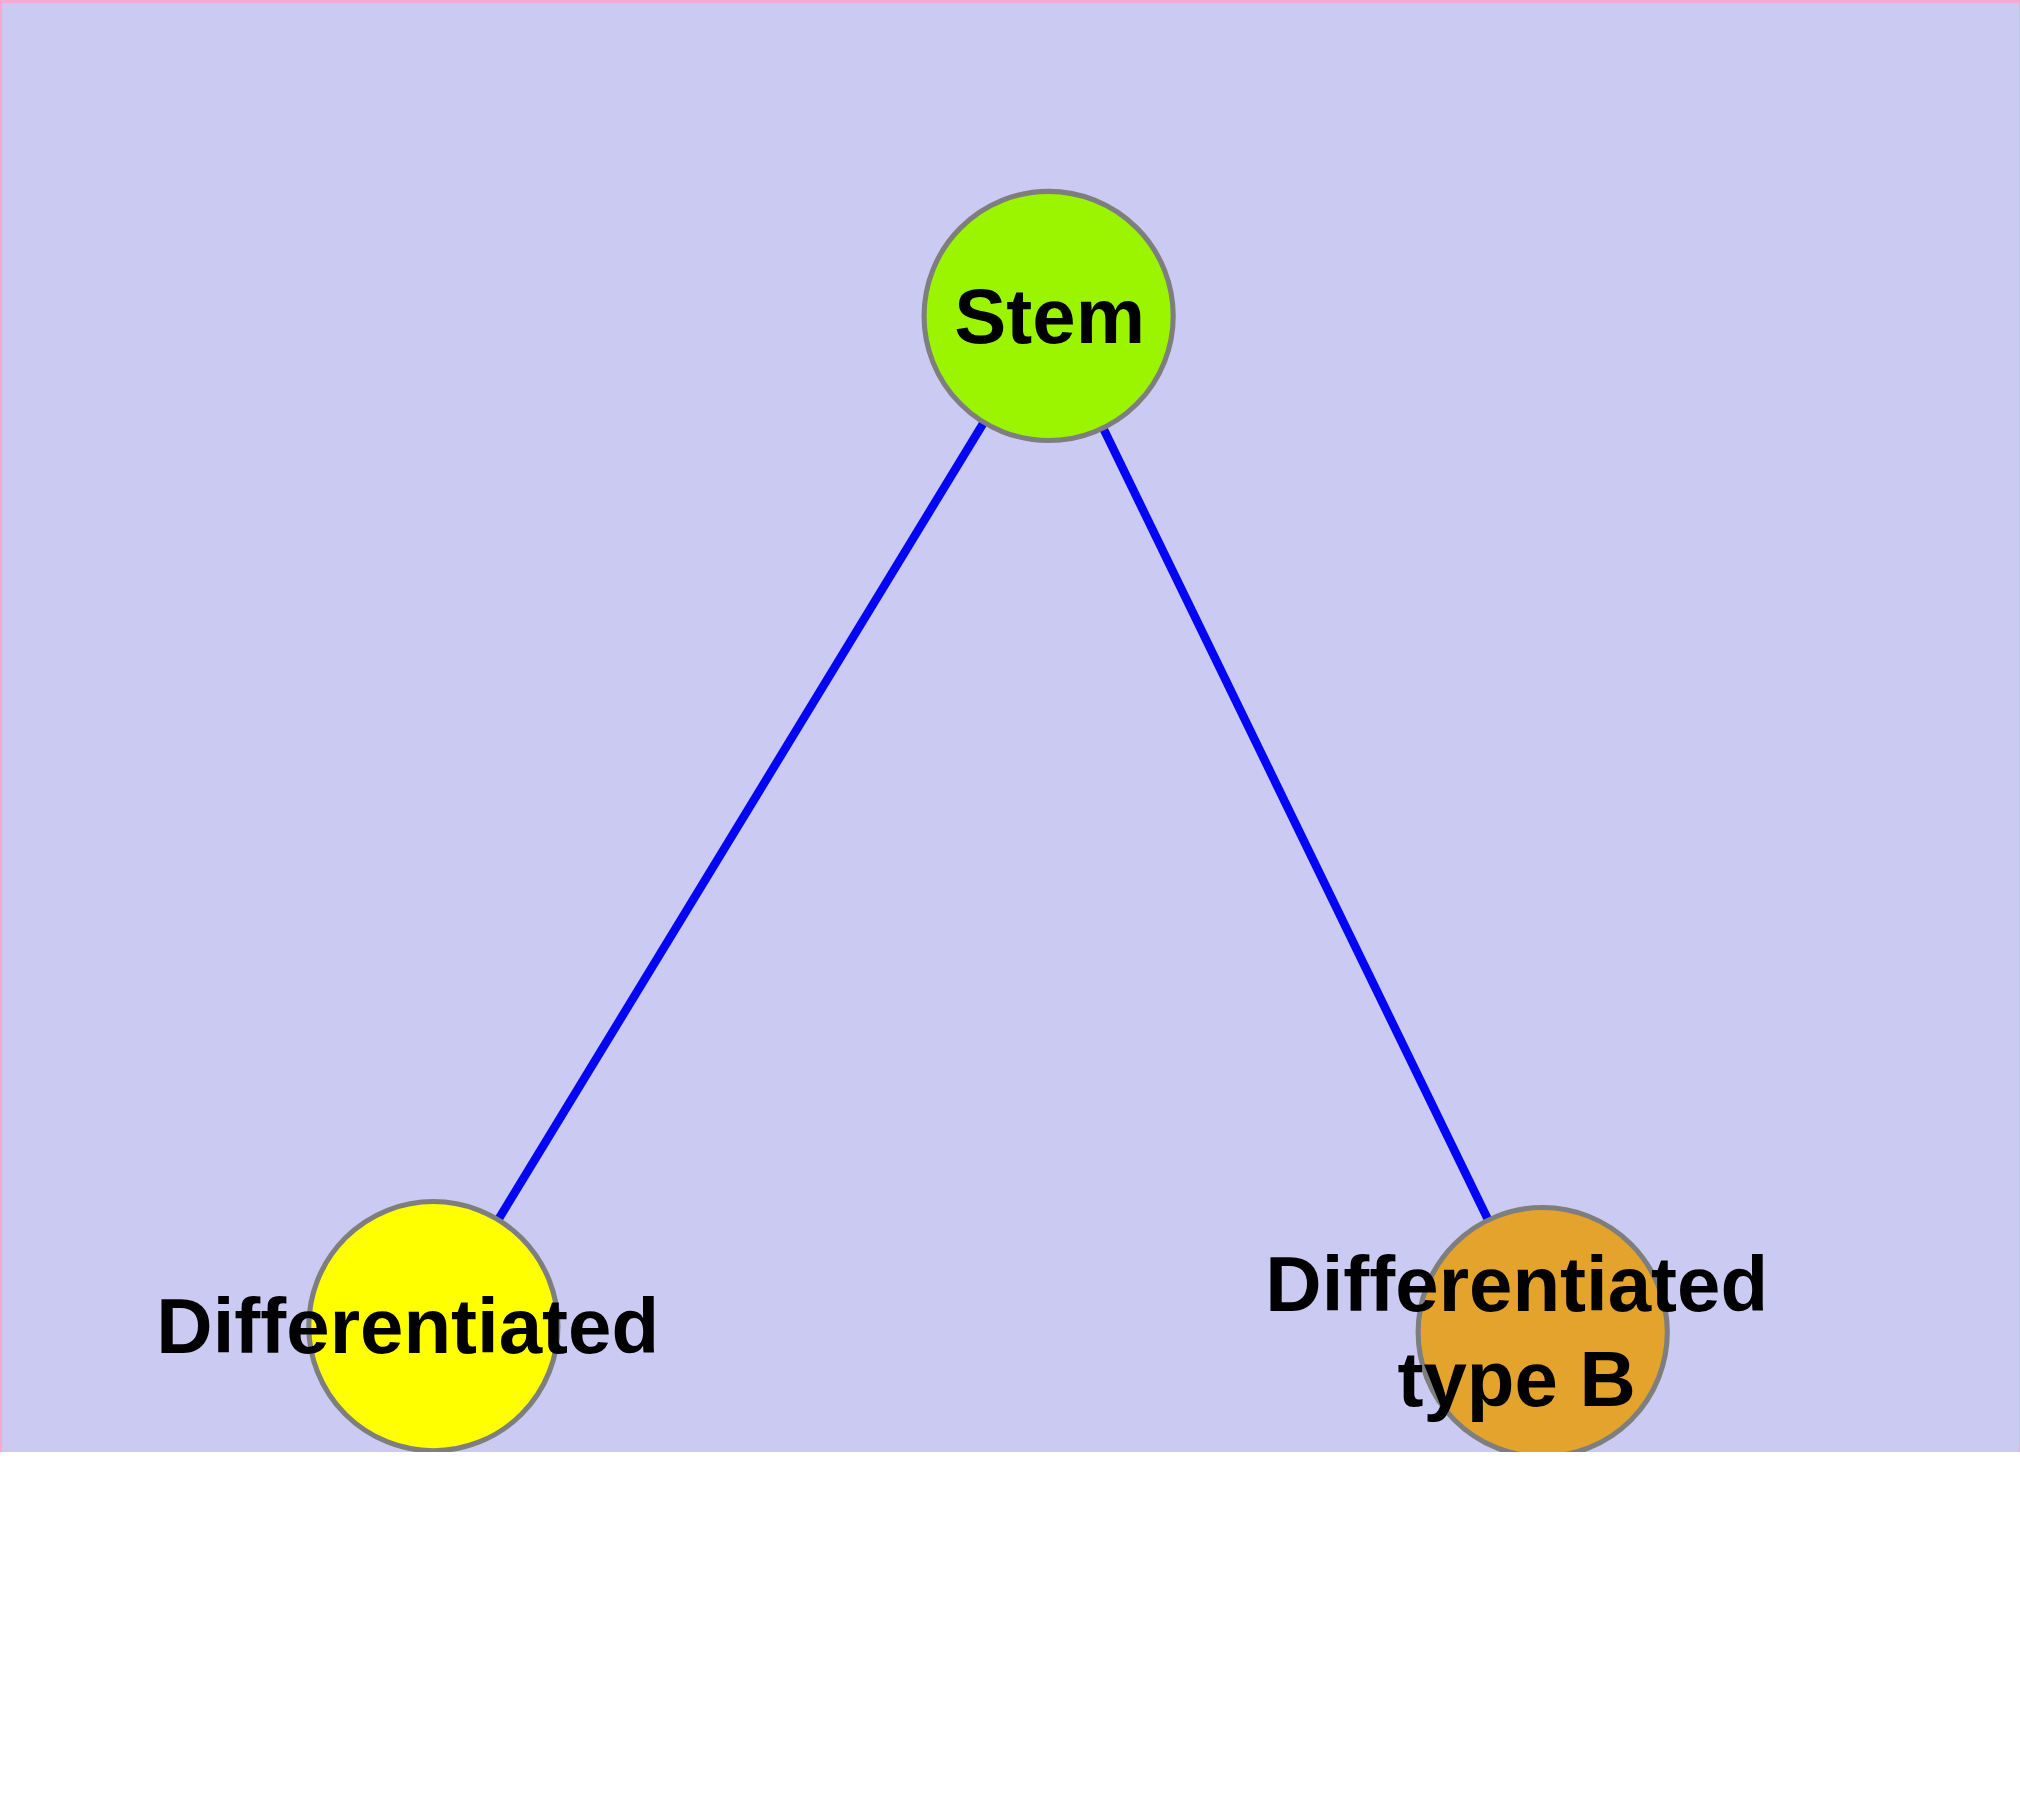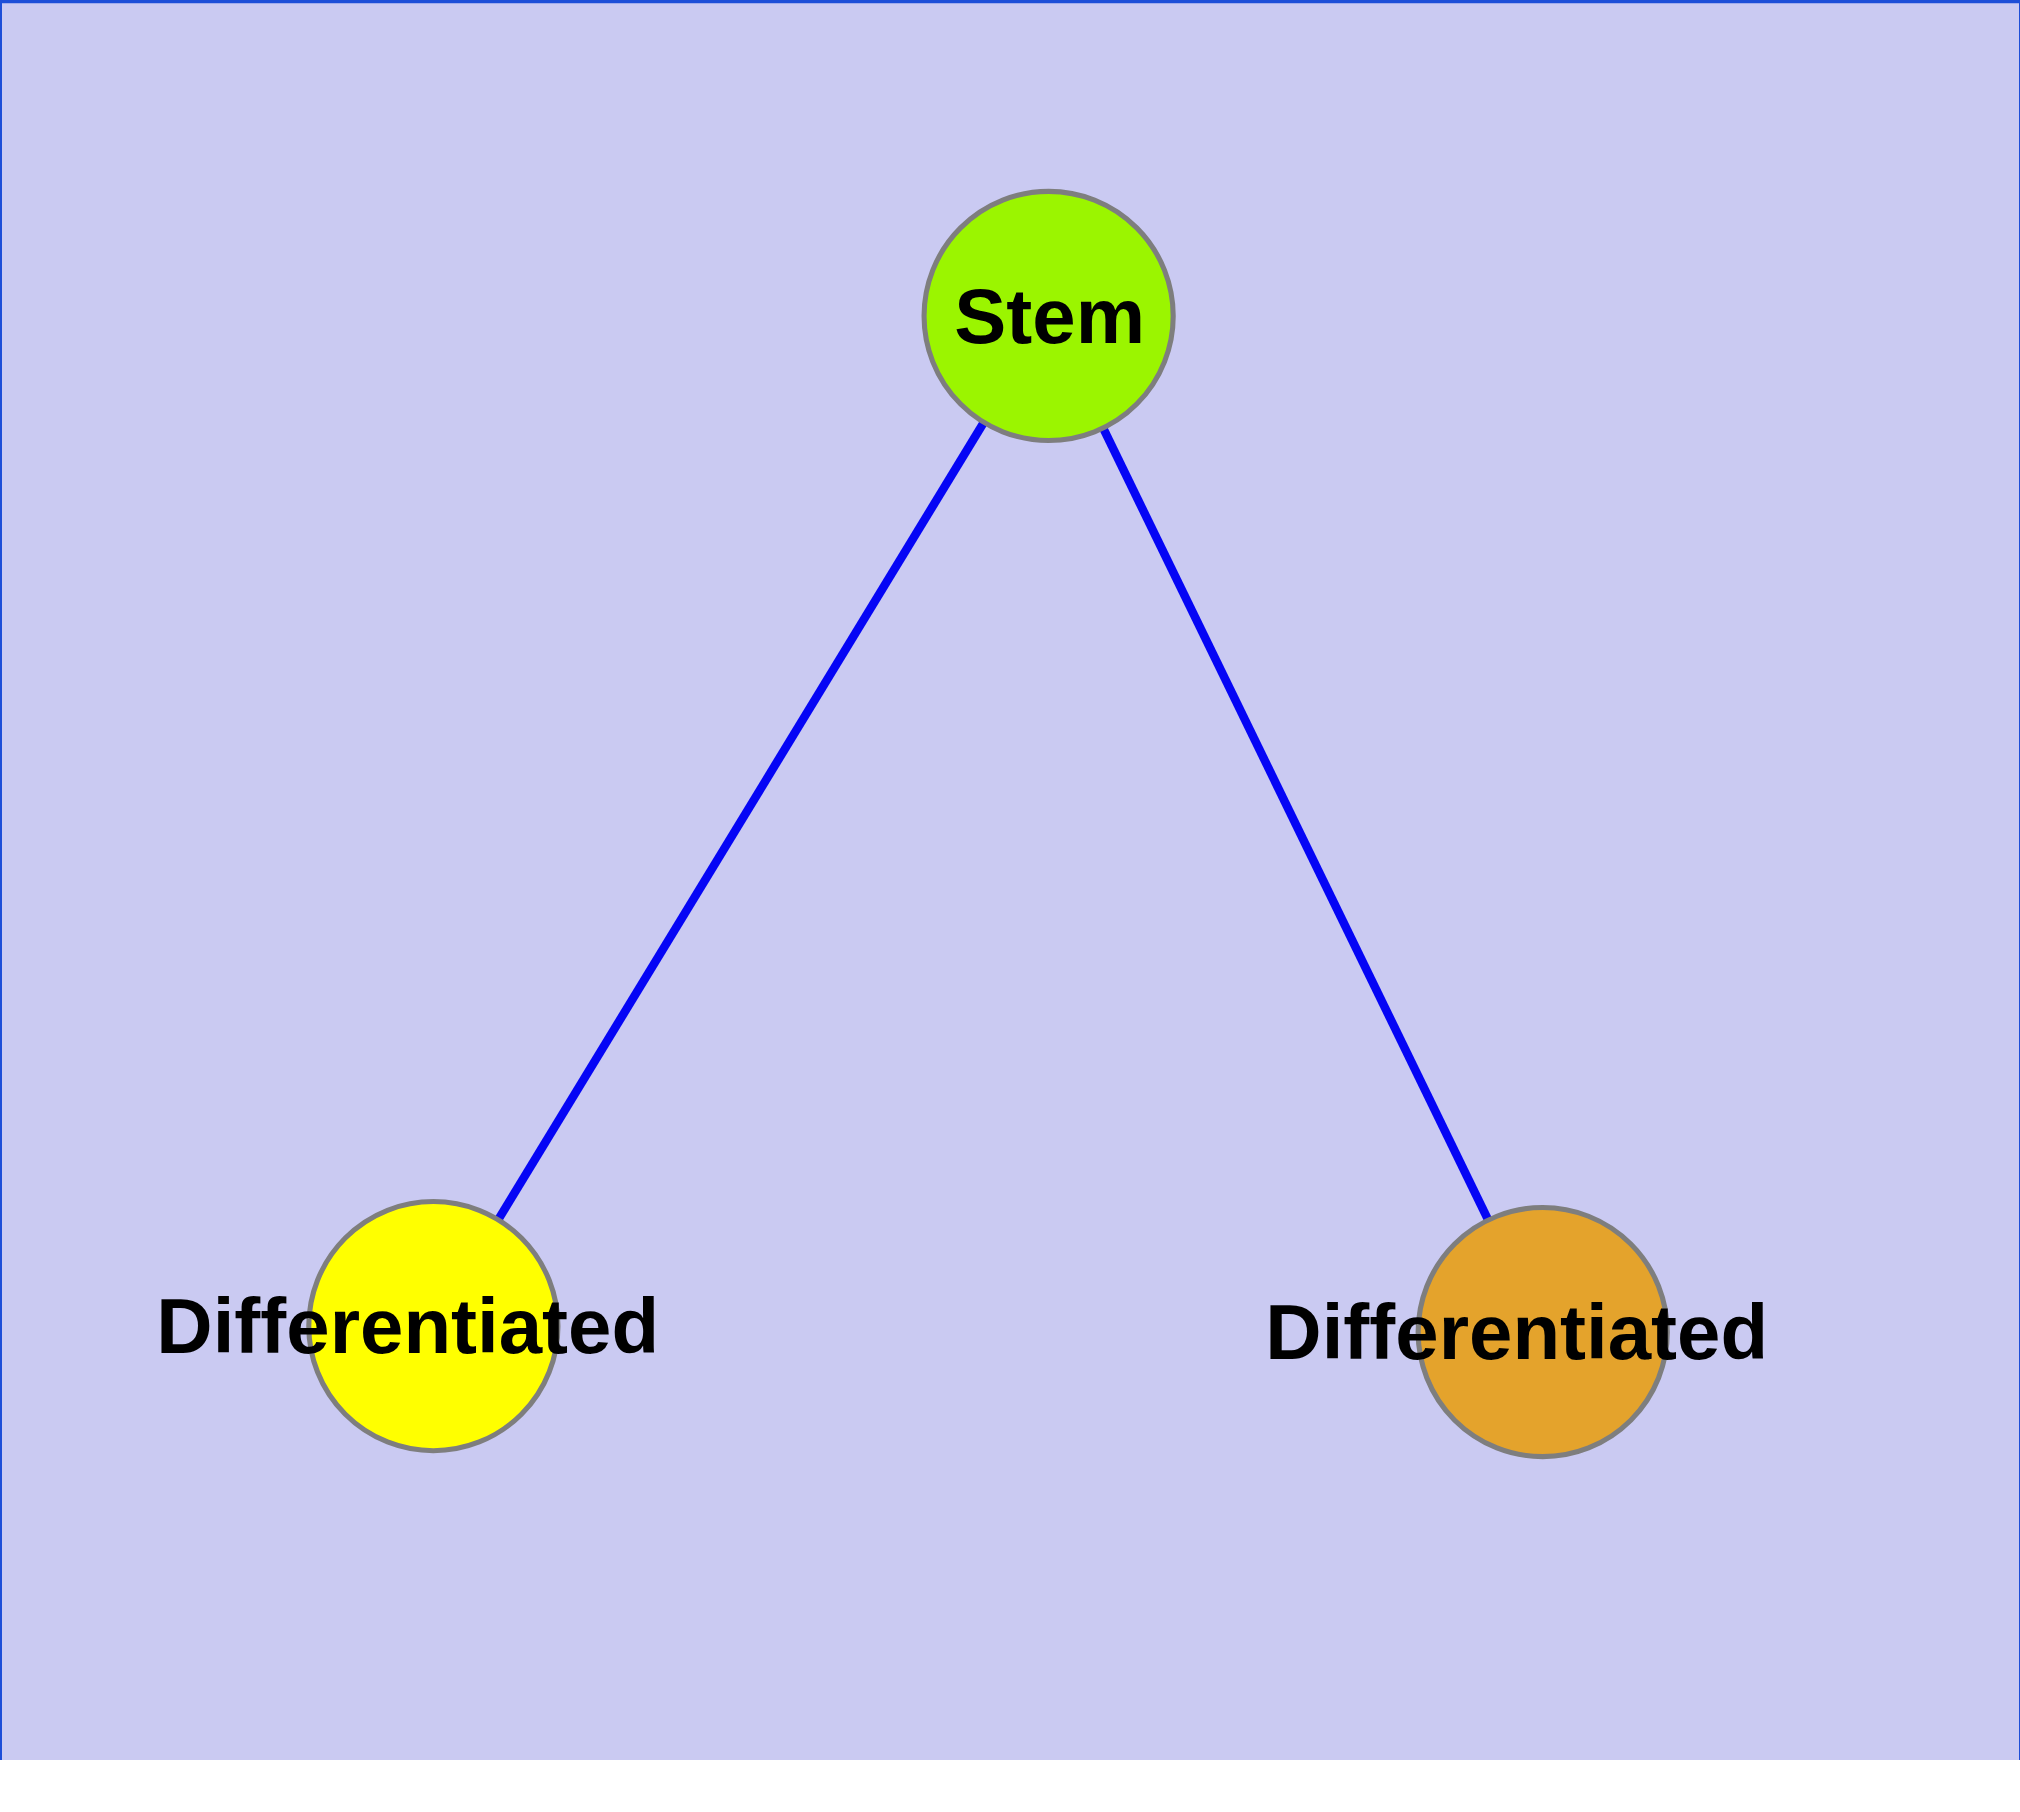--- a/index.html
+++ b/index.html
@@ -3,22 +3,22 @@
 <meta charset="utf-8">
 <style>
   html, body {
     margin: 0;
     padding: 0;
     background: #FFFFFF;
   }
   .stage {
     position: relative;
     width: 2021px;
-    height: 1760px;
-    background: #1d4ed8;
+    height: 1452px;
+    background: #f9a8d4;
     overflow: hidden;
     font-family: "Liberation Sans", sans-serif;
   }
   .frame {
     position: absolute;
     top: 3.4px;
     left: 1.7px;
     width: 2017px;
     height: 1809px;
     overflow: hidden;
@@ -73,17 +73,18 @@
     <div class="node-label label-stem">
       <div>Stem</div>
     </div>
 
     <div class="node-label label-type-a">
       <div>Differentiated</div>
     </div>
 
     <div class="node-label label-type-b">
       <div>Differentiated</div>
+      <div>type B</div>
     </div>
 
   </div>
 </div>
 
 
 </body></html>

